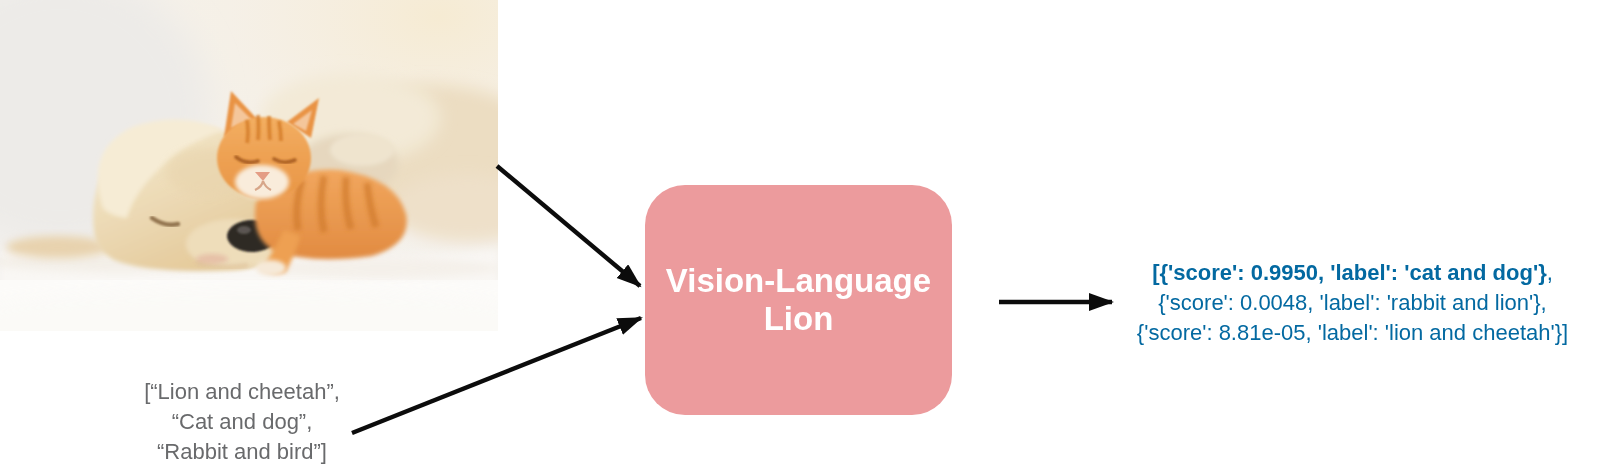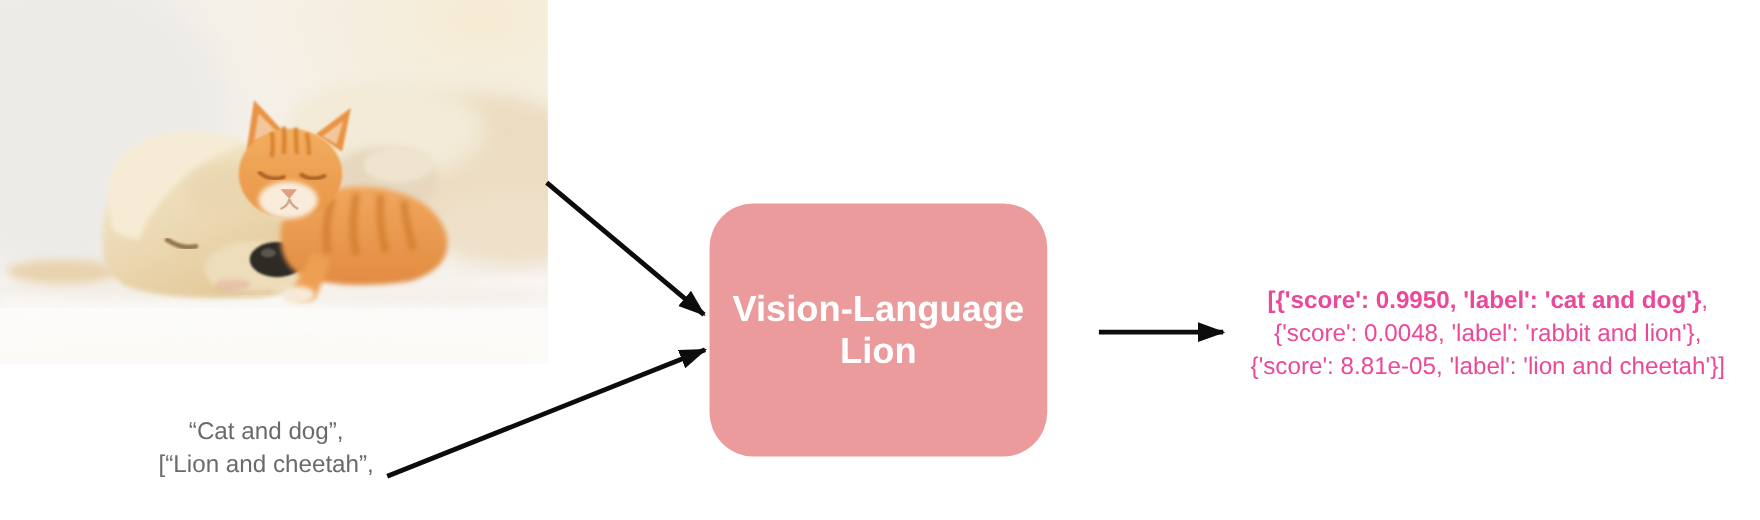--- a/index.html
+++ b/index.html
@@ -49,21 +49,21 @@
     font-size: 33px;
     line-height: 38px;
   }
   .output {
     position: absolute;
     left: 1105px; top: 258px;
     width: 495px;
     text-align: center;
     font-size: 22px;
     line-height: 30px;
-    color: #ec4899;
+    color: #0369a1;
     white-space: nowrap;
   }
   .output .b { font-weight: bold; }
 </style>
 </head>
 <body>
 
 <div class="stage">
 
   <svg class="photo" viewBox="0 0 498 331">
@@ -167,22 +167,23 @@
       </g>
       <path d="M255,172 L270,172 L263,181 Z" fill="#e39a80"></path>
       <path d="M263,181 q-1,6 -8,9 M263,181 q2,6 8,9" stroke="#d6a385" stroke-width="2.2" fill="none"></path>
     </g>
 
     <ellipse cx="250" cy="325" rx="310" ry="36" fill="#fbfaf7" opacity="0.85" filter="url(#b8)"></ellipse>
     <rect width="498" height="331" fill="#ffffff" opacity="0.04"></rect>
   </svg>
 
   <div class="input-list">
+    <div>[“Lion and cheetah”,</div>
     <div>“Cat and dog”,</div>
-    <div>[“Lion and cheetah”,</div>
+    <div>“Rabbit and bird”]</div>
   </div>
 
   <svg class="arrows" viewBox="0 0 1600 473">
     <defs>
       <marker id="ah" markerUnits="userSpaceOnUse" markerWidth="26" markerHeight="20" refX="23" refY="9" orient="auto">
         <path d="M0,0 L25,9 L0,18 Z" fill="#0c0c0c"></path>
       </marker>
     </defs>
     <line x1="497" y1="166" x2="640" y2="286" stroke="#0c0c0c" stroke-width="4.4" marker-end="url(#ah)"></line>
     <line x1="352" y1="433" x2="641" y2="318" stroke="#0c0c0c" stroke-width="4.4" marker-end="url(#ah)"></line>

